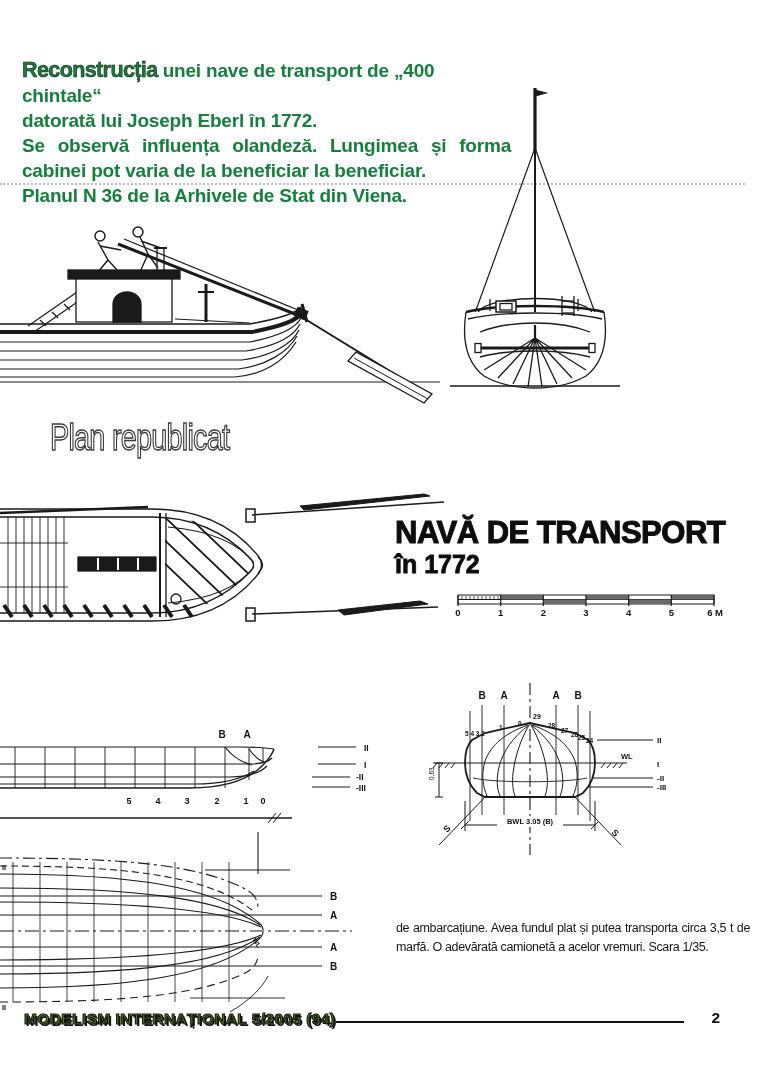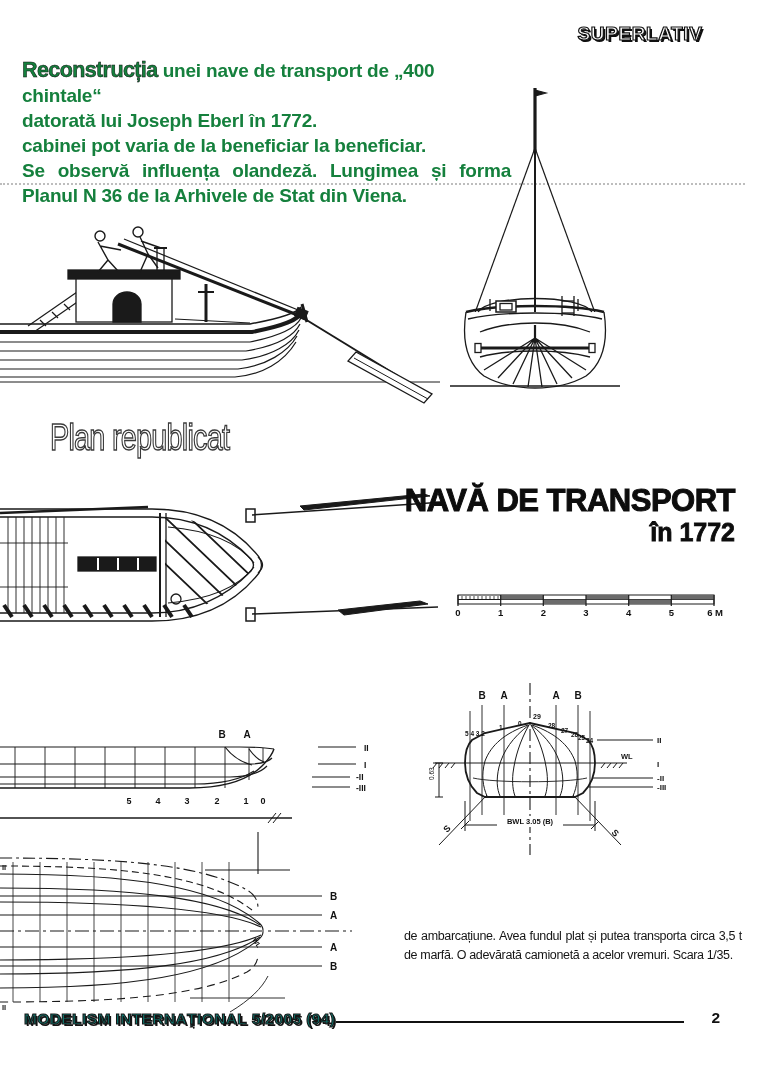--- a/index.html
+++ b/index.html
@@ -11,29 +11,29 @@
           -webkit-text-stroke:1.2px #111;text-shadow:2px 2px 0 #111;}
   #intro{position:absolute;top:58px;left:22px;width:489px;}
   .intro-line{font-size:19px;font-weight:bold;line-height:25px;letter-spacing:-.2px;color:#15803d;}
   .intro-line.stretch{text-align:justify;text-align-last:justify;}
   .lead{font-size:21.5px;font-weight:800;letter-spacing:-.6px;-webkit-text-stroke:.5px #0d0d0d;}
   #artifact-line{position:absolute;top:183px;left:0;width:745px;height:0;
           border-top:2px dotted #9a9a9a;opacity:.65;}
   #stamp{position:absolute;top:417px;left:50px;font-size:37px;font-weight:400;letter-spacing:-1px;
          color:#fff;-webkit-text-stroke:1.4px #3a3a3a;transform:scaleX(.78);transform-origin:left top;
          white-space:nowrap;}
-  #title{position:absolute;top:484px;left:395px;width:340px;text-align:right;color:#0d0d0d;}
+  #title{position:absolute;top:516px;left:395px;width:340px;text-align:left;color:#0d0d0d;}
   #title .t1{font-size:31px;font-weight:800;line-height:34px;-webkit-text-stroke:1px #0d0d0d;letter-spacing:-.5px;}
   #title .t2{font-size:30px;font-weight:800;line-height:33px;-webkit-text-stroke:1px #0d0d0d;letter-spacing:-.5px;}
   #title .t3{font-size:25px;font-weight:800;line-height:29px;-webkit-text-stroke:.8px #0d0d0d;}
   #caption{position:absolute;top:911px;left:388px;width:370px;font-size:12.5px;line-height:18.6px;
            letter-spacing:-.35px;text-align:justify;color:#151515;}
-  #caption p{margin:16px;}
+  #caption p{margin:8px;}
   #footer-journal{position:absolute;top:1010px;left:24px;font-size:15.5px;font-weight:800;
-           letter-spacing:.4px;color:#0f766e;-webkit-text-stroke:1.1px #151515;
+           letter-spacing:.4px;color:#4d7c0f;-webkit-text-stroke:1.1px #151515;
            text-shadow:1.8px 1.8px 0 #151515;white-space:nowrap;}
   #footer-rule{position:absolute;top:1021px;left:336px;width:348px;height:0;border-top:2.5px solid #111;}
   #footer-page{position:absolute;top:1009px;left:688px;width:32px;text-align:right;
            font-size:15.5px;font-weight:bold;color:#111;}
   
   svg{position:absolute;overflow:visible;}
   #svg-side{left:0;top:186px;}
   #svg-bow{left:450px;top:80px;}
   #svg-plan{left:0;top:487px;}
   #svg-scale{left:456px;top:589px;}
@@ -41,27 +41,26 @@
   #svg-sheer{left:0;top:718px;}
   #svg-half{left:0;top:830px;}
   svg text{font-family:"Liberation Sans",sans-serif;fill:#111;}
   .ink{stroke:#1a1a1a;fill:none;}
 </style>
 </head>
 <body>
 
 <div class="page">
 
-  <div id="header">SUPERLATIV</div>
 
   <div id="intro">
     <div class="intro-line"><span class="lead">Reconstrucția</span> <span>unei nave de transport de „400 chintale“</span></div>
     <div class="intro-line">datorată lui Joseph Eberl în 1772.</div>
+    <div class="intro-line stretch">Se observă influența olandeză. Lungimea și forma</div>
     <div class="intro-line">cabinei pot varia de la beneficiar la beneficiar.</div>
-    <div class="intro-line stretch">Se observă influența olandeză. Lungimea și forma</div>
     <div class="intro-line">Planul N 36 de la Arhivele de Stat din Viena.</div>
   </div>
 
   <div id="artifact-line"></div>
 
   <svg id="svg-side" width="440" height="235" viewBox="0 0 440 235">
     <g class="ink" stroke-width="1.2">
       <line x1="0" y1="196" x2="440" y2="196" stroke-width="1"></line>
       <path d="M0,191 L235,191 C262,189 284,176 296,156"></path>
       <path d="M0,183 L238,183 C266,180 288,166 297,150"></path>

